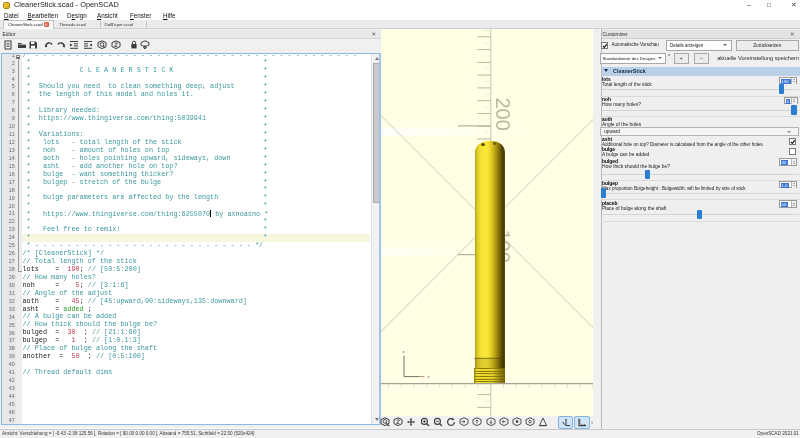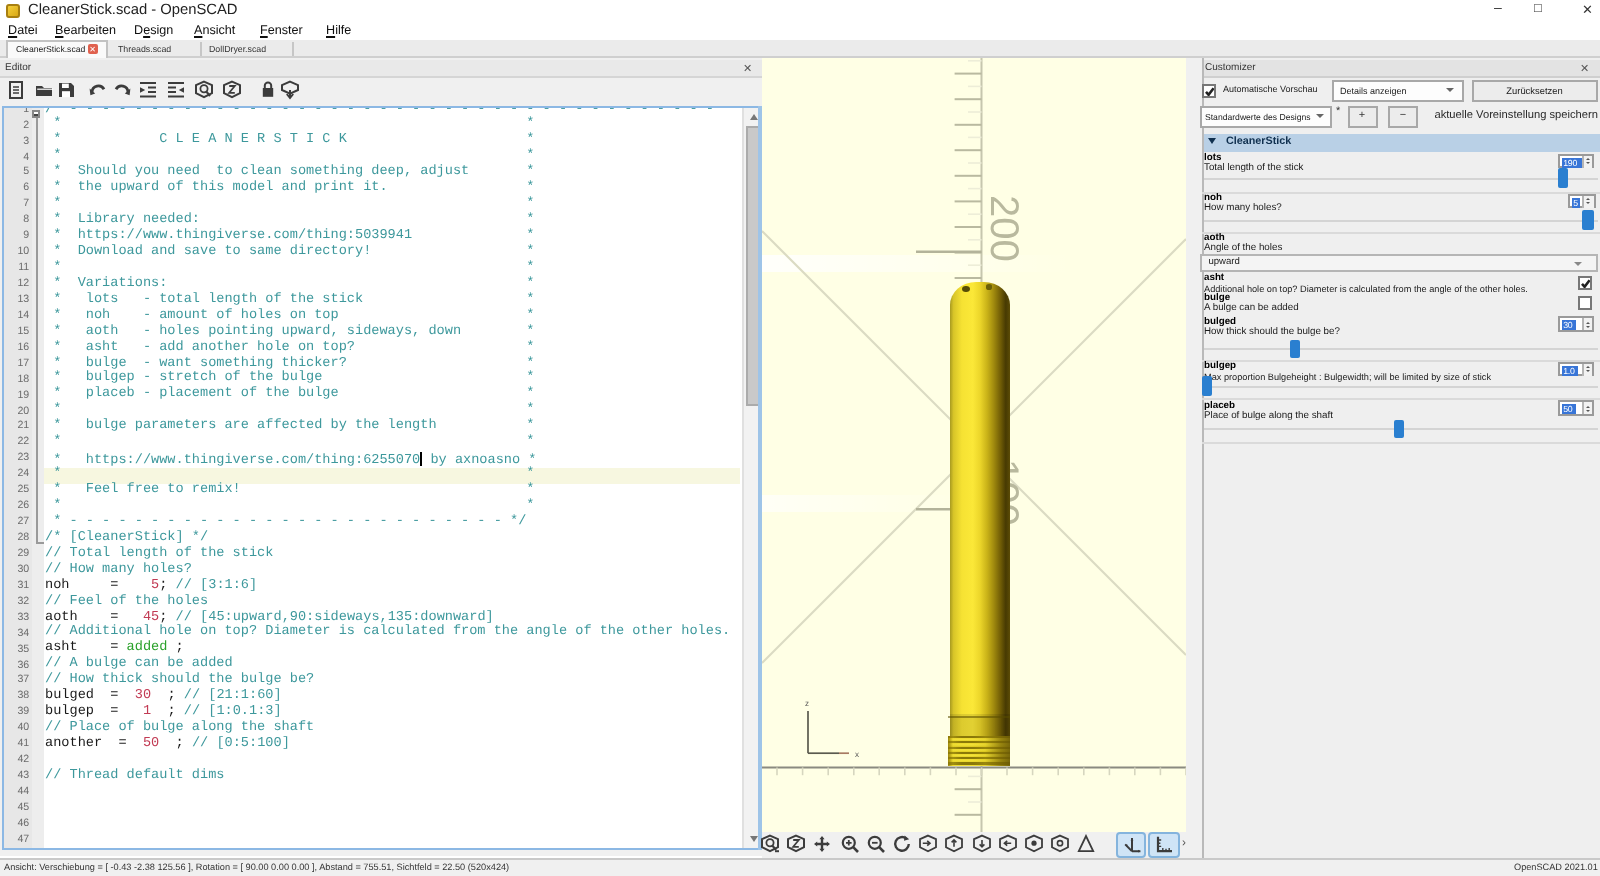--- a/index.html
+++ b/index.html
@@ -169,49 +169,47 @@
 <div class="abs" style="left:16.2px;top:217px;width:3.4px;height:1px;background:#9a9a9a"></div>
 <div class="abs" style="left:13.9px;top:0.4px;width:4.6px;height:4.6px;background:#fff;border:0.8px solid #888">
         <div style="width:2.4px;height:0.8px;background:#444;margin:1.5px auto 0"></div>
       </div>
 <div class="abs" style="left:20.5px;top:-2.8px;font-family:'Liberation Mono',monospace;font-size:6.8px;color:#1a1a1a">
         <div class="cl"><span style="color:#3d989c">/* - - - - - - - - - - - - - - - - - - - - - - - - - - - - - - - - - - - - - - - -</span></div>
         <div class="cl"><span style="color:#3d989c"> *                                                         *</span></div>
         <div class="cl"><span style="color:#3d989c"> *            C L E A N E R S T I C K                      *</span></div>
         <div class="cl"><span style="color:#3d989c"> *                                                         *</span></div>
         <div class="cl"><span style="color:#3d989c"> *  Should you need  to clean something deep, adjust       *</span></div>
-        <div class="cl"><span style="color:#3d989c"> *  the upward of this model and print it.                 *</span></div>
+        <div class="cl"><span style="color:#3d989c"> *  the length of this model and holes it.                 *</span></div>
         <div class="cl"><span style="color:#3d989c"> *                                                         *</span></div>
         <div class="cl"><span style="color:#3d989c"> *  Library needed:                                        *</span></div>
         <div class="cl"><span style="color:#3d989c"> *  https://www.thingiverse.com/thing:5039941              *</span></div>
-        <div class="cl"><span style="color:#3d989c"> *  Download and save to same directory!                   *</span></div>
         <div class="cl"><span style="color:#3d989c"> *                                                         *</span></div>
         <div class="cl"><span style="color:#3d989c"> *  Variations:                                            *</span></div>
         <div class="cl"><span style="color:#3d989c"> *   lots   - total length of the stick                    *</span></div>
         <div class="cl"><span style="color:#3d989c"> *   noh    - amount of holes on top                       *</span></div>
         <div class="cl"><span style="color:#3d989c"> *   aoth   - holes pointing upward, sideways, down        *</span></div>
         <div class="cl"><span style="color:#3d989c"> *   asht   - add another hole on top?                     *</span></div>
         <div class="cl"><span style="color:#3d989c"> *   bulge  - want something thicker?                      *</span></div>
         <div class="cl"><span style="color:#3d989c"> *   bulgep - stretch of the bulge                         *</span></div>
-        <div class="cl"><span style="color:#3d989c"> *   placeb - placement of the bulge                       *</span></div>
         <div class="cl"><span style="color:#3d989c"> *                                                         *</span></div>
         <div class="cl"><span style="color:#3d989c"> *   bulge parameters are affected by the length           *</span></div>
         <div class="cl"><span style="color:#3d989c"> *                                                         *</span></div>
         <div class="cl"><span style="color:#3d989c"> *   https://www.thingiverse.com/thing:6255070</span><span class="cur"></span><span style="color:#3d989c"> by axnoasno *</span></div>
         <div class="cl"><span style="color:#3d989c"> *                                                         *</span></div>
         <div class="cl"><span style="color:#3d989c"> *   Feel free to remix!                                   *</span></div>
         <div class="cl"><span style="color:#3d989c"> *                                                         *</span></div>
         <div class="cl"><span style="color:#3d989c"> * - - - - - - - - - - - - - - - - - - - - - - - - - - - */</span></div>
         <div class="cl"><span style="color:#3d989c">/* [CleanerStick] */</span></div>
         <div class="cl"><span style="color:#3d989c">// Total length of the stick</span></div>
+        <div class="cl"><span style="color:#1a1a1a">lots    =  </span><span style="color:#c23b54">190</span><span style="color:#1a1a1a">; </span><span style="color:#3d989c">// [50:5:200]</span></div>
         <div class="cl"><span style="color:#3d989c">// How many holes?</span></div>
         <div class="cl"><span style="color:#1a1a1a">noh     =    </span><span style="color:#c23b54">5</span><span style="color:#1a1a1a">; </span><span style="color:#3d989c">// [3:1:6]</span></div>
-        <div class="cl"><span style="color:#3d989c">// Feel of the holes</span></div>
+        <div class="cl"><span style="color:#3d989c">// Angle of the adjust</span></div>
         <div class="cl"><span style="color:#1a1a1a">aoth    =   </span><span style="color:#c23b54">45</span><span style="color:#1a1a1a">; </span><span style="color:#3d989c">// [45:upward,90:sideways,135:downward]</span></div>
-        <div class="cl"><span style="color:#3d989c">// Additional hole on top? Diameter is calculated from the angle of the other holes.</span></div>
         <div class="cl"><span style="color:#1a1a1a">asht    = </span><span style="color:#2aa12a">added</span><span style="color:#1a1a1a"> ;</span></div>
         <div class="cl"><span style="color:#3d989c">// A bulge can be added</span></div>
         <div class="cl"><span style="color:#3d989c">// How thick should the bulge be?</span></div>
         <div class="cl"><span style="color:#1a1a1a">bulged  =  </span><span style="color:#c23b54">30</span><span style="color:#1a1a1a">  ; </span><span style="color:#3d989c">// [21:1:60]</span></div>
         <div class="cl"><span style="color:#1a1a1a">bulgep  =   </span><span style="color:#c23b54">1</span><span style="color:#1a1a1a">  ; </span><span style="color:#3d989c">// [1:0.1:3]</span></div>
         <div class="cl"><span style="color:#3d989c">// Place of bulge along the shaft</span></div>
         <div class="cl"><span style="color:#1a1a1a">another  =  </span><span style="color:#c23b54">50</span><span style="color:#1a1a1a">  ; </span><span style="color:#3d989c">// [0:5:100]</span></div>
         <div class="cl"></div>
         <div class="cl"><span style="color:#3d989c">// Thread default dims</span></div>
       </div>

